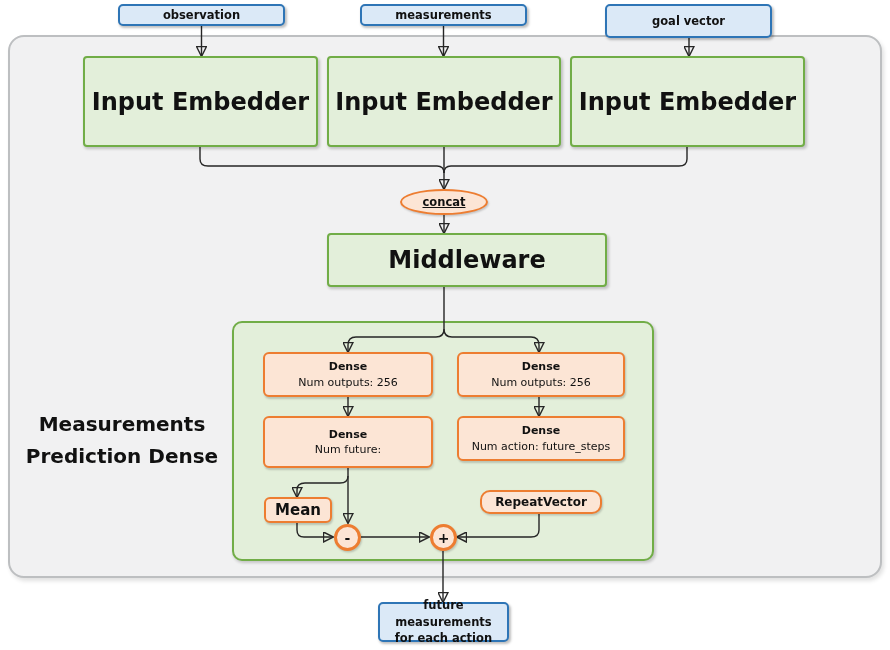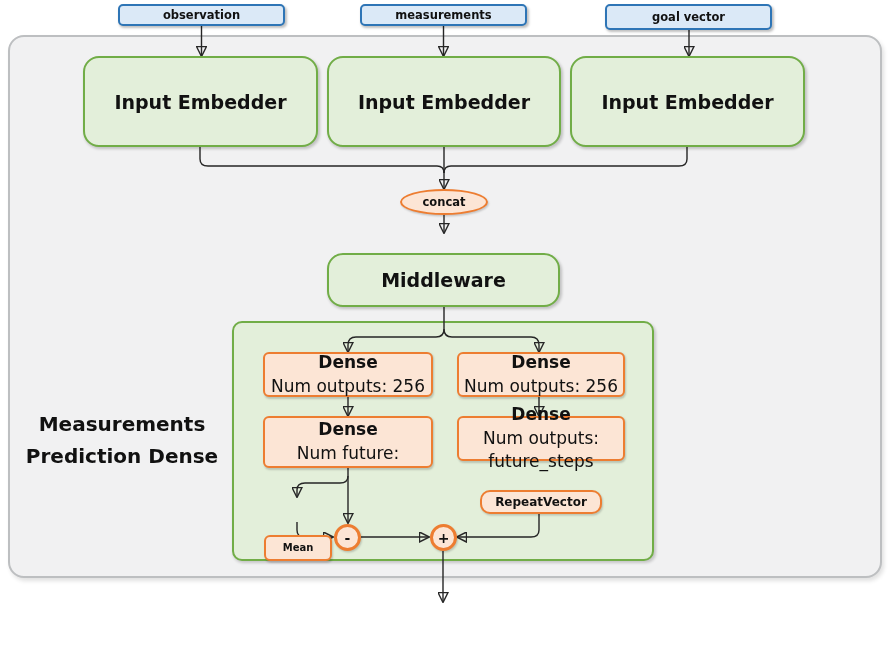--- a/index.html
+++ b/index.html
@@ -30,32 +30,32 @@
   }
   svg.connectors{position:absolute;left:0;top:0;width:890px;height:650px;z-index:5;}
   svg.connectors path{fill:none;stroke:var(--line_color);stroke-width:1.4;}
   .node{z-index:10;display:flex;align-items:center;justify-content:center;text-align:center;}
   .blue-node{
     background:var(--blue_fill);border:2px solid var(--blue_border);border-radius:5px;
     font-weight:bold;font-size:11.5px;box-shadow:1.5px 2px 2.5px rgba(0,0,0,0.25);
     line-height:1.45;
   }
   .green-node{
-    background:var(--green_fill);border:2.5px solid var(--green_border);border-radius:16px;
-    font-weight:bold;font-size:19px;box-shadow:1.5px 2px 3px rgba(0,0,0,0.2);
+    background:var(--green_fill);border:2.5px solid var(--green_border);border-radius:4px;
+    font-weight:bold;font-size:24px;box-shadow:1.5px 2px 3px rgba(0,0,0,0.2);
   }
   .orange-node{
     background:var(--orange_fill);border:2.5px solid var(--orange_border);border-radius:6px;
-    font-size:17px;box-shadow:1px 1.5px 2px rgba(0,0,0,0.18);
+    font-size:11px;box-shadow:1px 1.5px 2px rgba(0,0,0,0.18);
     flex-direction:column;line-height:1.4;
   }
   .orange-node .t{font-weight:bold;}
   .orange-ellipse{
     background:var(--orange_fill);border:2.5px solid var(--orange_border);border-radius:50%;
-    font-weight:bold;font-size:11.5px;box-shadow:1px 1.5px 2px rgba(0,0,0,0.18);
+    font-weight:bold;font-size:11.5px;box-shadow:1px 1.5px 2px rgba(0,0,0,0.18);text-decoration:underline;
   }
   .op-circle{
     width:27px;height:27px;border-radius:50%;
     background:var(--orange_fill);border:3px solid var(--orange_border);
     font-weight:bold;font-size:14px;box-shadow:1px 1.5px 2px rgba(0,0,0,0.18);
   }
   .head-title{
     left:22px;top:408px;width:200px;z-index:10;text-align:center;
     font-weight:bold;font-size:20px;line-height:32px;
   }
@@ -103,39 +103,39 @@
 
     <path d="M443 551 V602" marker-end="url(#arr)"></path>
   </svg>
 
   <div class="abs node blue-node" style="left:118px;top:4px;width:167px;height:22px;">
     <span>observation</span>
   </div>
   <div class="abs node blue-node" style="left:360px;top:4px;width:167px;height:22px;">
     <span>measurements</span>
   </div>
-  <div class="abs node blue-node" style="left:605px;top:4px;width:167px;height:26px;">
+  <div class="abs node blue-node" style="left:605px;top:4px;width:167px;height:34px;">
     <span>goal vector</span>
   </div>
 
   <div class="abs node green-node" style="left:83px;top:56px;width:235px;height:91px;">
     <span>Input Embedder</span>
   </div>
   <div class="abs node green-node" style="left:327px;top:56px;width:234px;height:91px;">
     <span>Input Embedder</span>
   </div>
   <div class="abs node green-node" style="left:570px;top:56px;width:235px;height:91px;">
     <span>Input Embedder</span>
   </div>
 
   <div class="abs node orange-ellipse" style="left:400px;top:189px;width:88px;height:26px;">
     <span>concat</span>
   </div>
 
-  <div class="abs node green-node" style="left:327px;top:233px;width:233px;height:54px;margin-top:20px;">
+  <div class="abs node green-node" style="left:327px;top:233px;width:280px;height:54px;">
     <span>Middleware</span>
   </div>
 
   <div class="abs head-title">
     <div>Measurements</div>
     <div>Prediction Dense</div>
   </div>
 
   <div class="abs node orange-node" style="left:263px;top:352px;width:170px;height:45px;">
     <div class="t">Dense</div>
@@ -145,31 +145,35 @@
     <div class="t">Dense</div>
     <div>Num future:</div>
   </div>
 
   <div class="abs node orange-node" style="left:457px;top:352px;width:168px;height:45px;">
     <div class="t">Dense</div>
     <div>Num outputs: 256</div>
   </div>
   <div class="abs node orange-node" style="left:457px;top:416px;width:168px;height:45px;">
     <div class="t">Dense</div>
-    <div>Num outputs: future_steps</div>
+    <div>Num action: future_steps</div>
   </div>
 
-  <div class="abs node orange-node" style="left:264px;top:497px;width:68px;height:26px;font-size:10px;margin-top:38px;">
+  <div class="abs node orange-node" style="left:264px;top:497px;width:68px;height:26px;font-size:15px;">
     <div class="t">Mean</div>
   </div>
   <div class="abs node orange-node" style="left:480px;top:490px;width:122px;height:24px;font-size:12px;border-radius:10px;">
     <div class="t">RepeatVector</div>
   </div>
 
   <div class="abs node op-circle" style="left:334px;top:524px;">
     <span>-</span>
   </div>
   <div class="abs node op-circle" style="left:430px;top:524px;">
     <span>+</span>
   </div>
 
+  <div class="abs node blue-node" style="left:378px;top:602px;width:131px;height:40px;flex-direction:column;border-width:2.5px;">
+    <div>future measurements</div>
+    <div>for each action</div>
+  </div>
 
 </div>
 
 </body></html>

